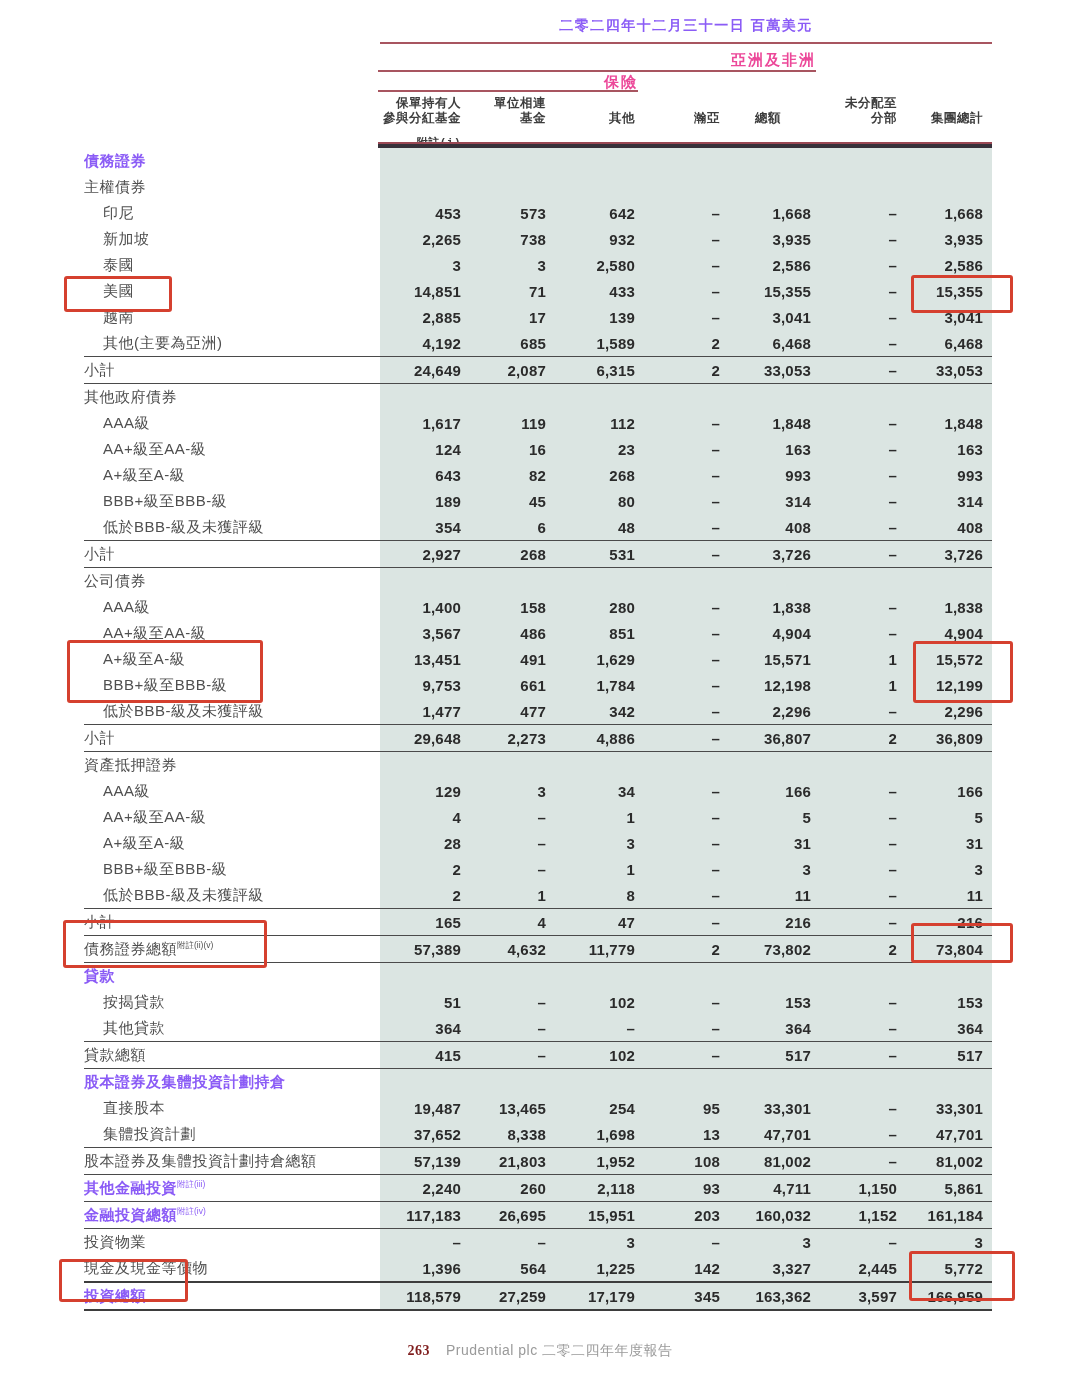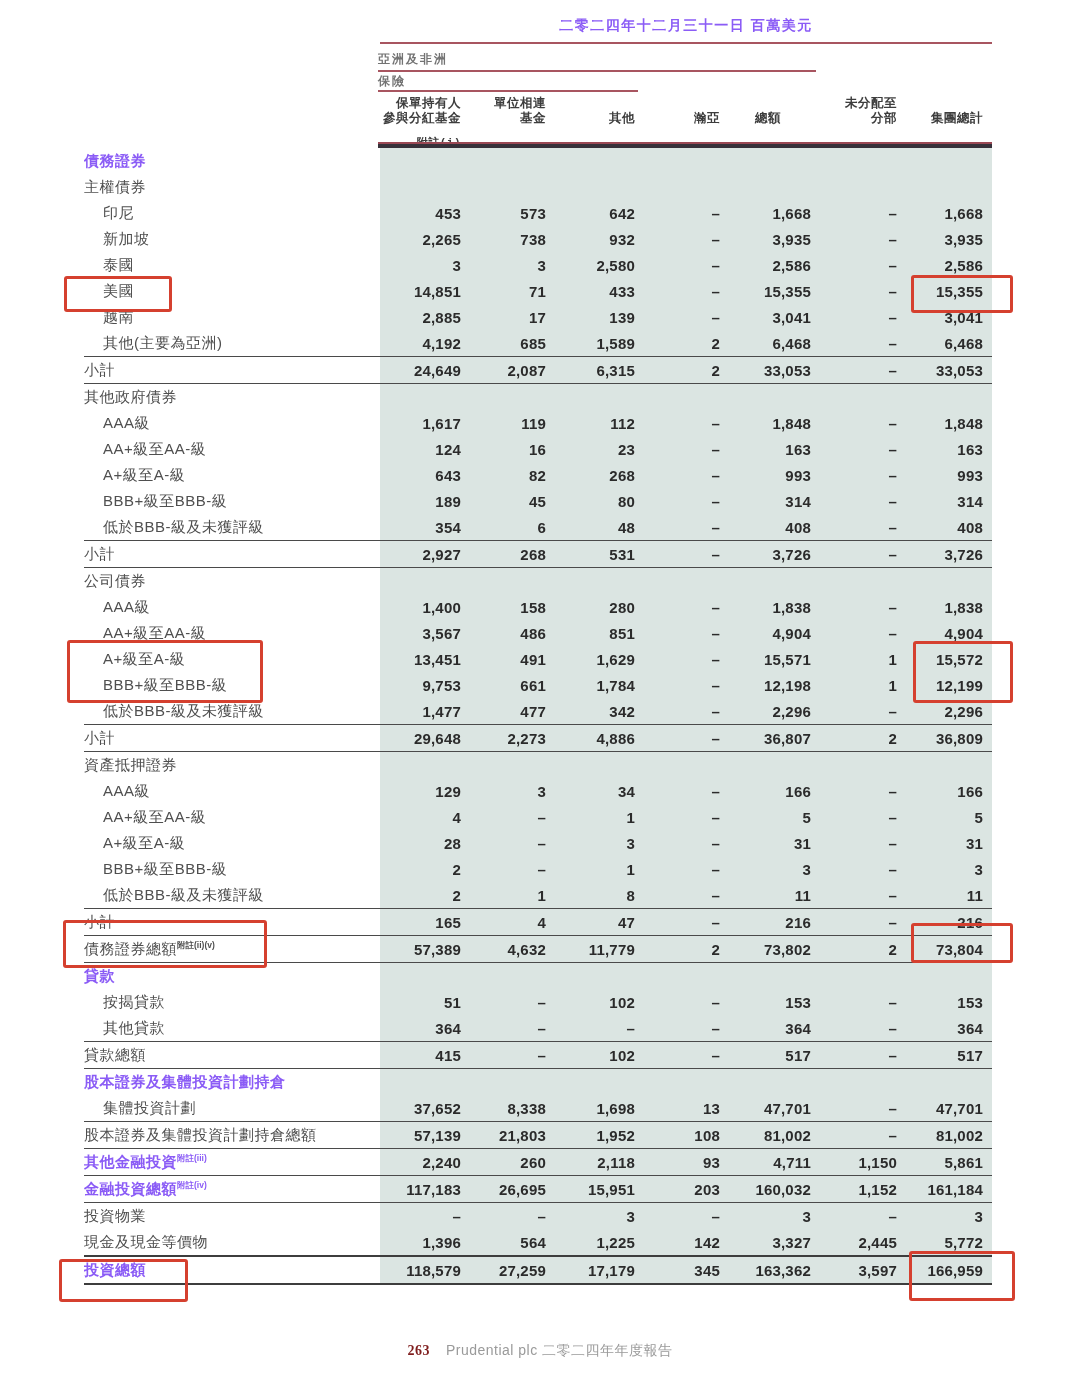--- a/index.html
+++ b/index.html
@@ -10,22 +10,22 @@
   
   .title {
     position:absolute; left:380px; top:17px; width:612px; text-align:center;
     font-size:14px; font-weight:700; color:#8b5cf6; letter-spacing:1.5px;
   }
   .redline { position:absolute; height:2px; background:#a85560; }
   #rl1 { left:380px; top:42px; width:612px; }
   #rl2 { left:378px; top:70px; width:438px; height:1.6px; }
   #rl3 { left:378px; top:90px; width:260px; height:1.6px; }
   .grp {
-    position:absolute; text-align:left; font-size:12px; font-weight:700;
-    color:#737373; letter-spacing:2px;
+    position:absolute; text-align:right; font-size:15px; font-weight:700;
+    color:#ec4899; letter-spacing:2px;
   }
   #g1 { left:378px; top:51px; width:438px; }
   #g2 { left:378px; top:73px; width:260px; }
   .colheads { position:absolute; left:84px; top:97px; width:908px; height:50px;font-family:Liberation Mono, monospace; }
   .ch { position:absolute; width:140px; text-align:right; font-size:12.5px;
         font-weight:700; color:#3d3d3d; line-height:15px; letter-spacing:0.5px; }
   .ch .l1, .ch .l2 { height:15px; }
   .ch .note { margin-top:9px; font-size:11px; font-weight:600; color:#3d3d3d; }
   #ch1 { left:237px; } #ch2 { left:322px; } #ch3 { left:411px; }
   #ch4 { left:496px; } #ch5 { left:557px; } #ch6 { left:673px; } #ch7 { left:759px; }
@@ -43,21 +43,21 @@
     text-align:right; background:#dbe5e2; font-weight:700; color:#2b2b2b;
     font-size:15px; letter-spacing:0.2px;
   }
   td.num.last { padding-right:9px; }
   td.lbl {
     background:#ffffff; color:#4f4f4f; font-weight:400; font-size:15px;
     padding-left:3px; letter-spacing:0.5px;
   }
   td.lbl.ind { padding-left:19px; }
   td.lbl.section { font-weight:700; color:#8b5cf6; }
-  td.lbl sup { font-size:8.5px; font-weight:700; letter-spacing:0; vertical-align:super; }
+  td.lbl sup { font-size:8.5px; font-weight:400; letter-spacing:0; vertical-align:super; }
   tr.bt td  { border-top:1.5px solid #4a4a4a; }
   tr.btx td { border-top:2px solid #3d3d3d; }
   tr.bbx td { border-bottom:2.5px solid #3d3d3d; }
   
   .hl { position:absolute; border:3px solid #d5402f; border-radius:3px; pointer-events:none; }
   #hl1 { left:64px;  top:276px;  width:102px; height:30px; }
   #hl2 { left:911px; top:275px;  width:96px;  height:32px; }
   #hl3 { left:67px;  top:640px;  width:190px; height:57px; }
   #hl4 { left:913px; top:641px;  width:94px;  height:56px; }
   #hl5 { left:63px;  top:920px;  width:198px; height:42px; }
@@ -483,20 +483,30 @@
           <td class="lbl section"><span>股本證券及集體投資計劃持倉</span></td>
           <td class="num"></td>
           <td class="num"></td>
           <td class="num"></td>
           <td class="num"></td>
           <td class="num"></td>
           <td class="num"></td>
           <td class="num last"></td>
         </tr>
         <tr class="">
+          <td class="lbl ind"><span>直接股本</span></td>
+          <td class="num">19,487</td>
+          <td class="num">13,465</td>
+          <td class="num">254</td>
+          <td class="num">95</td>
+          <td class="num">33,301</td>
+          <td class="num">–</td>
+          <td class="num last">33,301</td>
+        </tr>
+        <tr class="">
           <td class="lbl ind"><span>集體投資計劃</span></td>
           <td class="num">37,652</td>
           <td class="num">8,338</td>
           <td class="num">1,698</td>
           <td class="num">13</td>
           <td class="num">47,701</td>
           <td class="num">–</td>
           <td class="num last">47,701</td>
         </tr>
         <tr class="bt">

